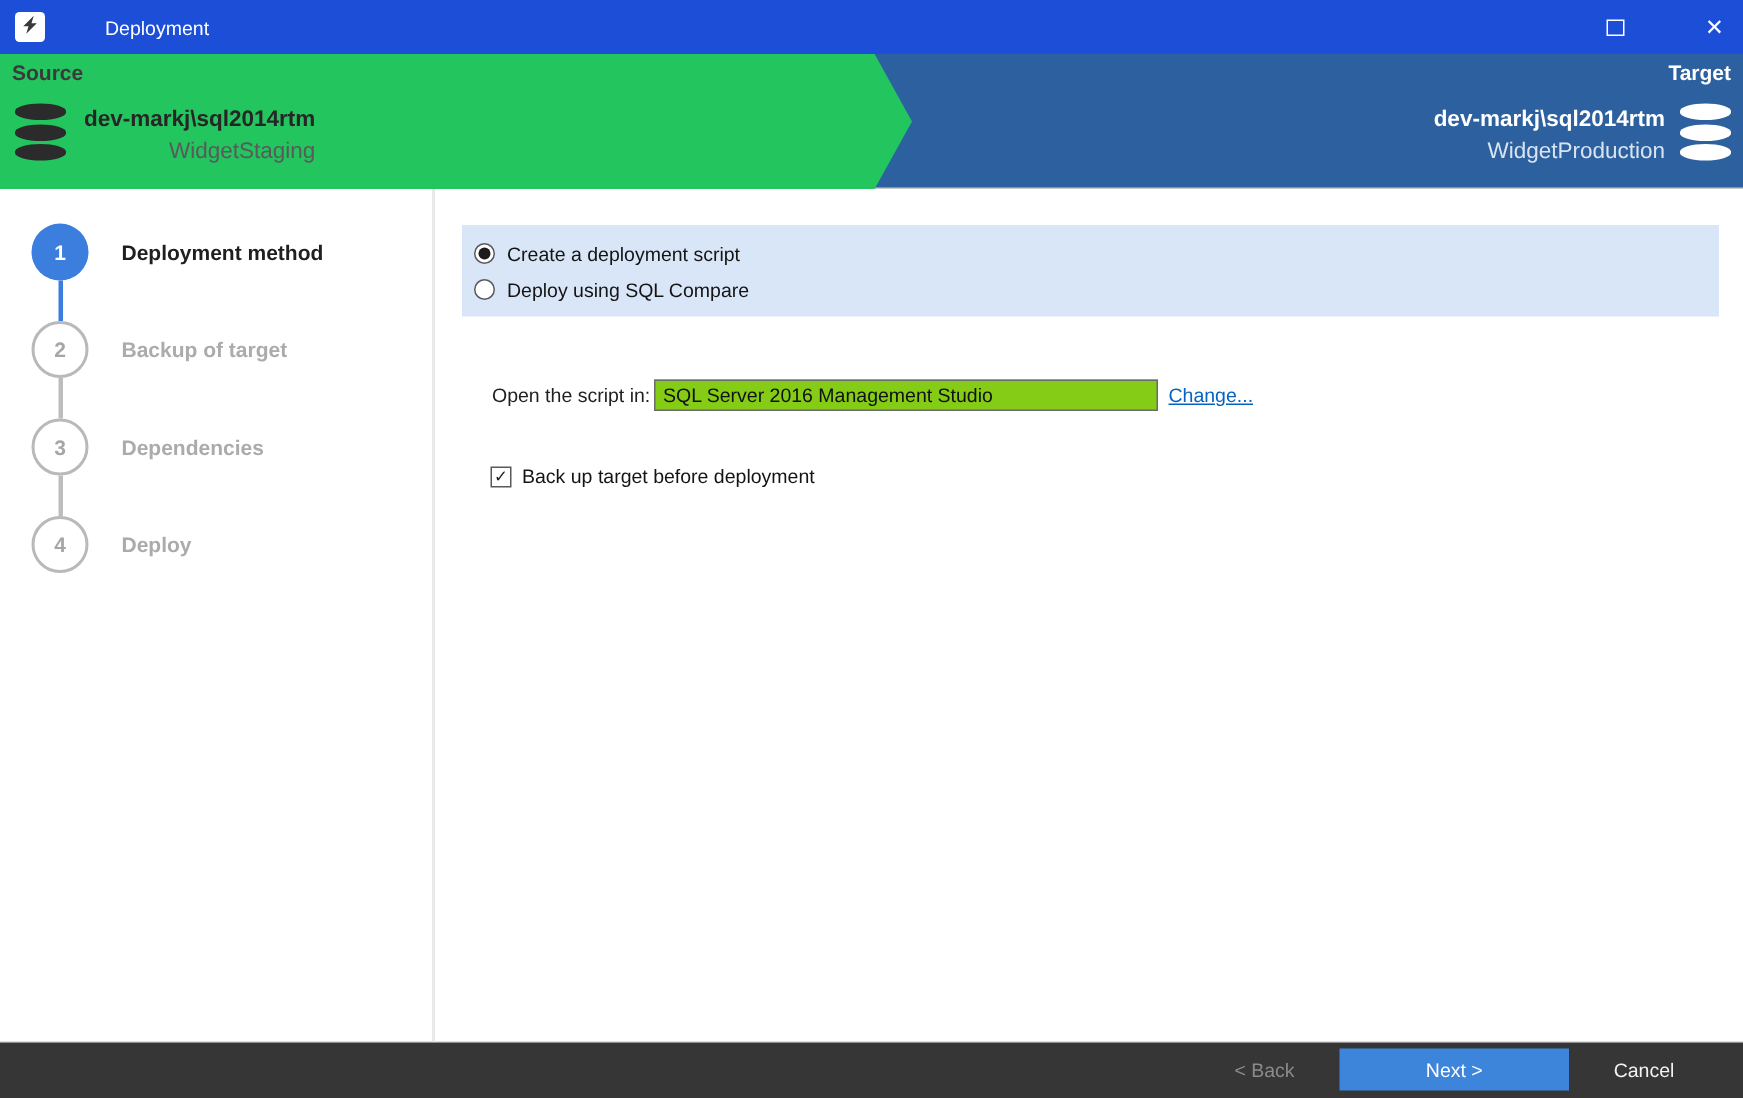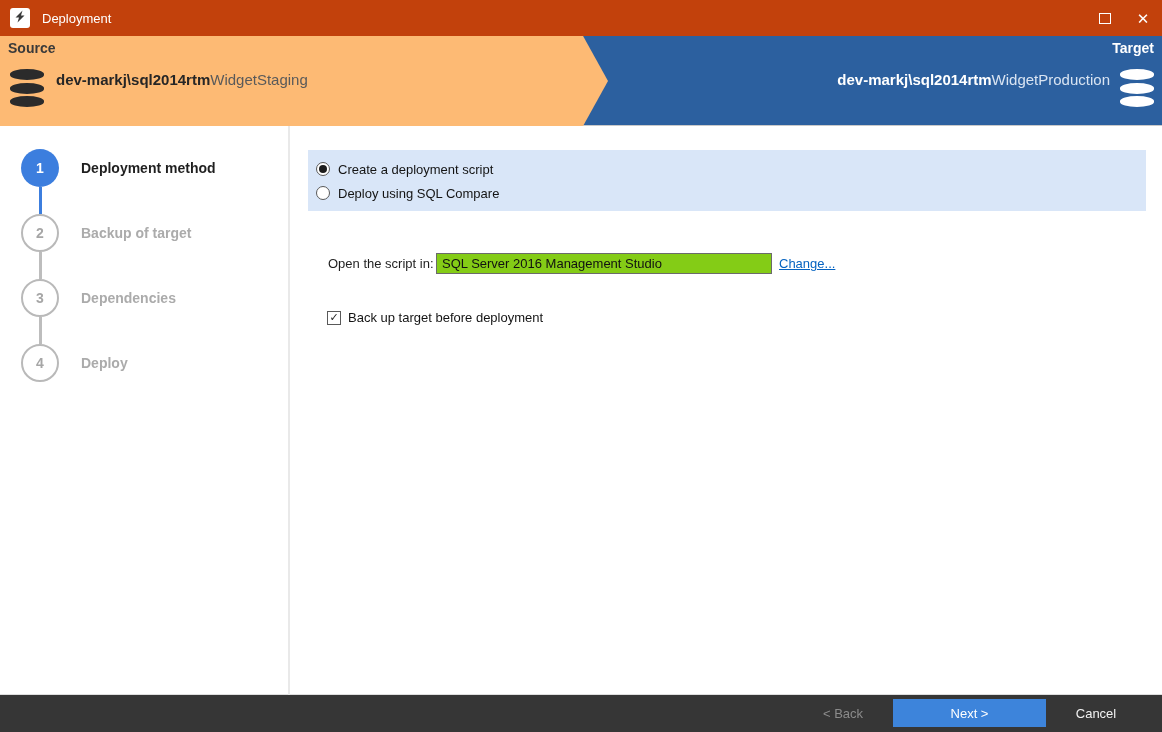--- a/index.html
+++ b/index.html
@@ -5,58 +5,58 @@
   * { margin:0; padding:0; box-sizing:border-box; }
   html,body { width:1162px; height:732px; }
   body {
     font-family:"Liberation Sans","DejaVu Sans",sans-serif;
     display:flex; flex-direction:column;
     background:#ffffff; overflow:hidden;
   }
 
   
   .titlebar {
-    height:36px; background:#c2410c; color:#fff;
-    display:flex; align-items:center; flex:0 0 auto;
+    height:36px; background:#1d4ed8; color:#fff;
+    display:flex; align-items:center; flex:0 0 auto;gap:28px;
   }
   .app-icon { margin-left:10px; display:flex; }
   .titlebar-title { margin-left:12px; font-size:13px; color:#ffffff; }
   .titlebar-spacer { flex:1; }
   .win-btn {
     width:38px; height:36px; display:flex; align-items:center; justify-content:center;
     color:#fff; cursor:default;
   }
   .maximize-glyph { width:12px; height:11px; border:1.5px solid #ffffff; }
   .close-glyph { font-size:15px; line-height:1; color:#ffffff; }
 
   
   .st-header {
     position:relative; height:90px; flex:0 0 auto;
     background:#2c609f; box-shadow: inset 0 -1px 0 #c9c9c9;
   }
   .source-panel {
     position:absolute; left:0; top:0; width:608px; height:100%;
-    background:#fdba74;
+    background:#22c55e;
     clip-path:polygon(0 0, 95.9% 0, 100% 50%, 95.9% 100%, 0 100%);
   }
   .corner-label { position:absolute; top:4px; font-size:14px; font-weight:bold; }
   .source-label { left:8px; color:#3a3a3a; }
   .target-label { right:8px; color:#ffffff; }
 
   .db-block { position:absolute; top:33px; display:flex; align-items:flex-start; }
   .source-block { left:10px; }
   .target-block { right:8px; }
 
   .db-icon { width:34px; display:flex; flex-direction:column; }
   .db-disc { width:34px; height:11px; border-radius:50% / 46%; }
   .db-disc + .db-disc { margin-top:2.5px; }
   .db-dark .db-disc { background:#2b2b2b; }
   .db-white .db-disc { background:#ffffff; }
 
-  .db-text { display:flex; flex-direction:row; line-height:21px; }
+  .db-text { display:flex; flex-direction:column; line-height:21px; }
   .source-block .db-text { margin-left:12px; text-align:left; }
   .target-block .db-text { margin-right:10px; text-align:right; }
   .db-server { font-size:15px; font-weight:bold; }
   .source-block .db-server { color:#262626; }
   .target-block .db-server { color:#ffffff; }
   .db-name { font-size:15px; }
   .source-block .db-name { color:#5a5a5a;text-align:right; }
   .target-block .db-name { color:#d9e4f2; }
 
   

